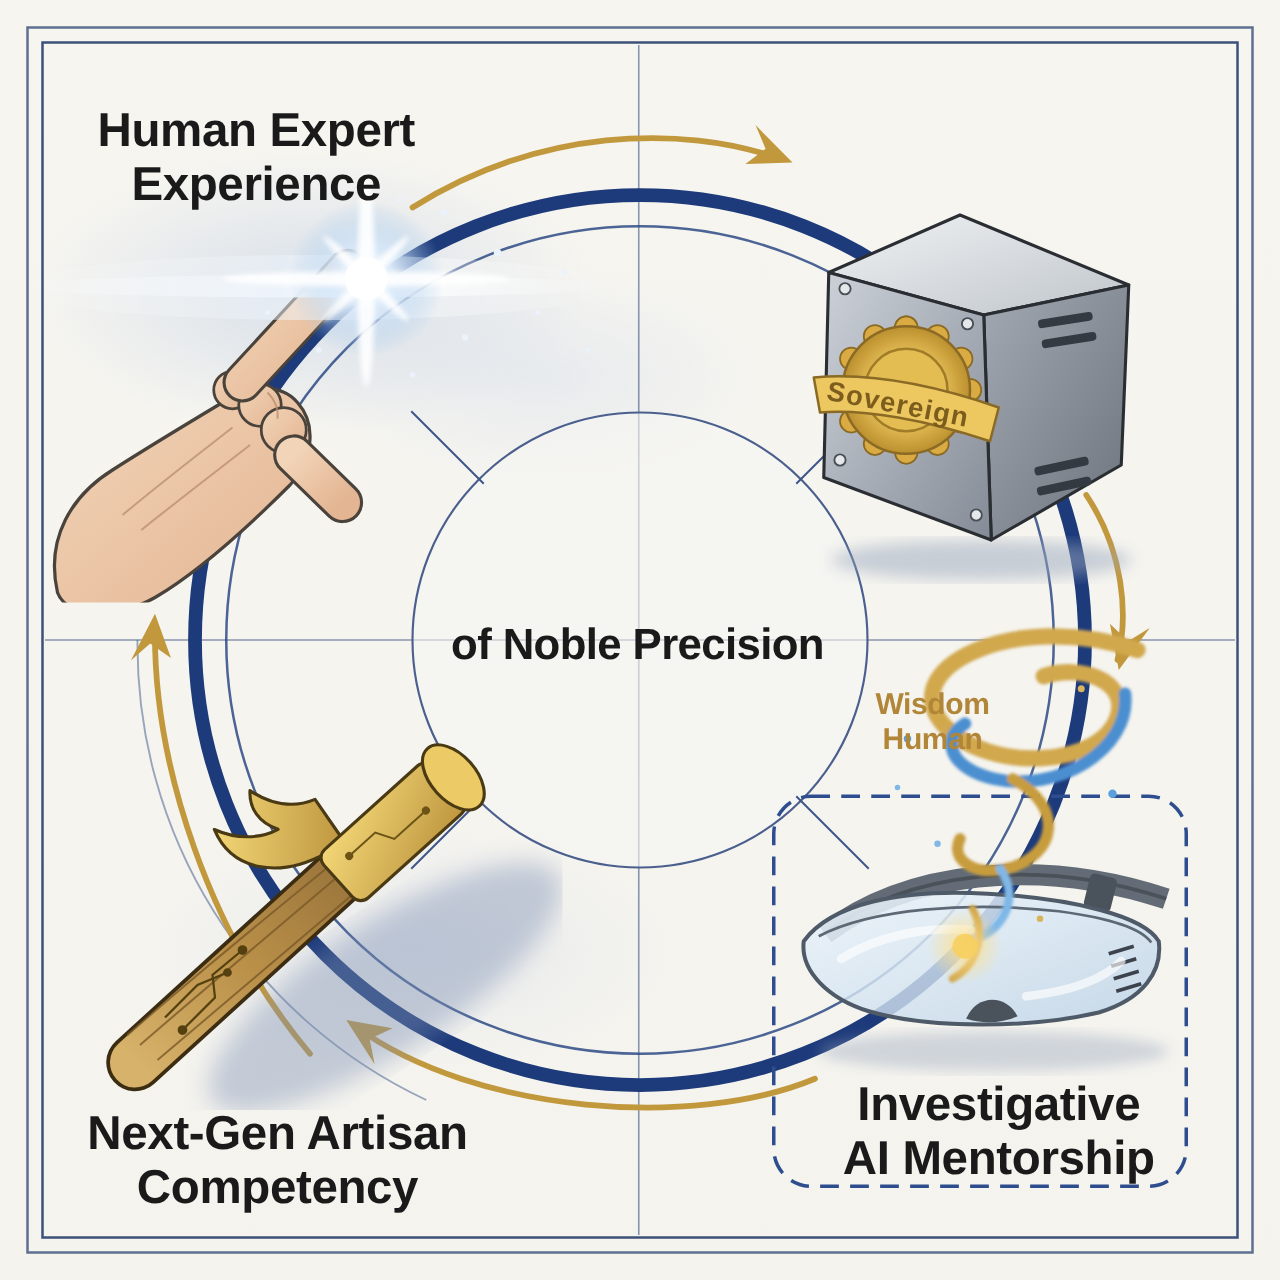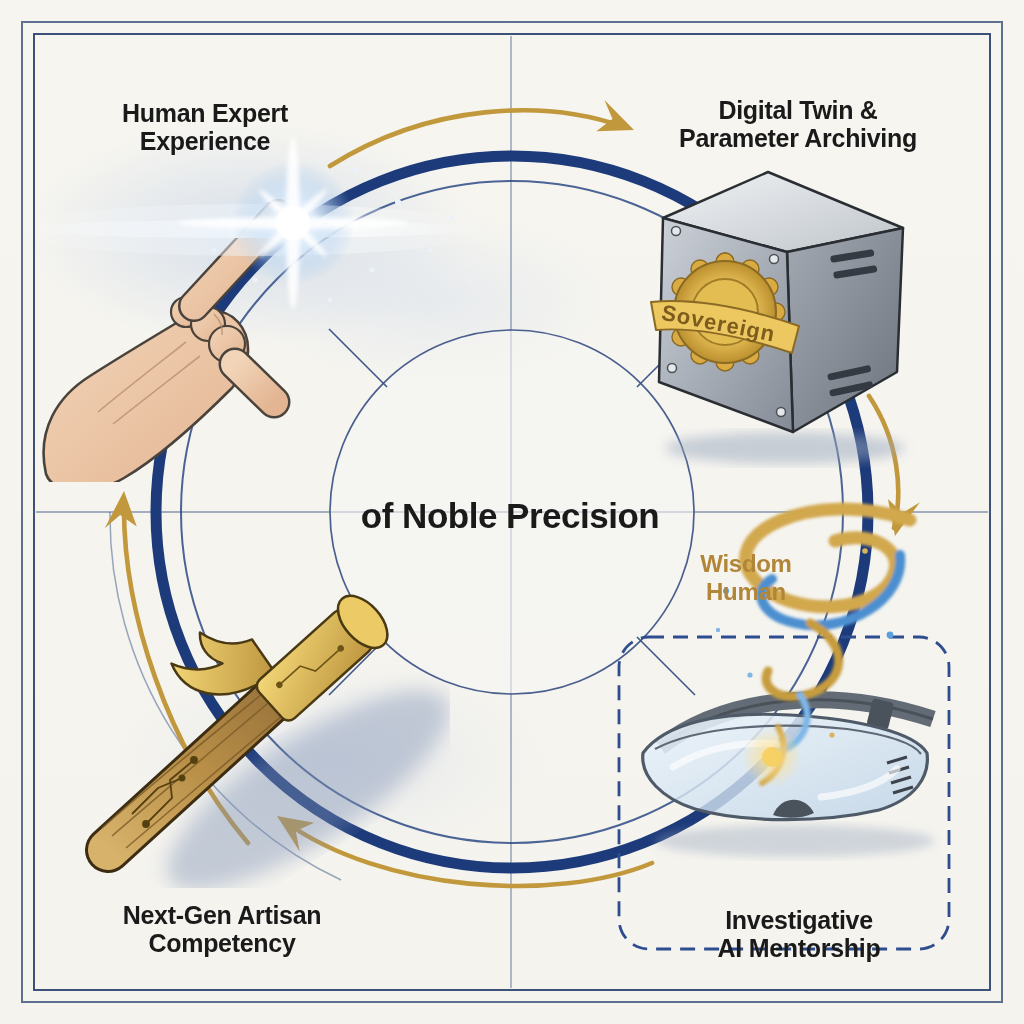--- a/index.html
+++ b/index.html
@@ -9,21 +9,21 @@
     background:
       radial-gradient(ellipse 320px 160px at 250px 235px, rgba(205,216,232,.75), rgba(205,216,232,0) 70%),
       radial-gradient(ellipse 260px 120px at 430px 300px, rgba(216,224,236,.5), rgba(216,224,236,0) 70%),
       radial-gradient(ellipse 300px 140px at 330px 760px, rgba(206,214,230,.35), rgba(206,214,230,0) 70%),
       linear-gradient(#f6f5f0,#f4f3ee);}
   .abs{position:absolute;}
   .frame-outer{left:21px;top:21px;right:21px;bottom:21px;border:2px solid rgba(56,78,120,.8);}
   .frame-inner{left:33px;top:33px;right:33px;bottom:33px;border:2px solid rgba(40,62,106,.9);}
   .label{position:absolute;color:#1a1a1a;font-weight:700;text-align:center;
          line-height:1.13;letter-spacing:-0.3px;white-space:nowrap;transform:translate(-50%,-50%);}
-  .node-label{font-size:25px;}
+  .node-label{font-size:38px;}
   .center-label{font-size:35px;letter-spacing:-0.5px;}
   .wisdom-label{font-size:24px;color:#b28638;line-height:1.15;}
   svg{display:block;}
 </style>
 </head>
 <body>
 
 <div class="stage">
 
   <svg class="abs" style="left:0;top:0" width="1024" height="1024" viewBox="0 0 1024 1024">
@@ -314,35 +314,31 @@
   </svg>
 
   <div class="abs frame-outer"></div>
   <div class="abs frame-inner"></div>
 
   <div class="label node-label" style="left:205px;top:127px">
     <div>Human Expert</div>
     <div>Experience</div>
   </div>
 
-  <div class="label node-label" style="left:798px;top:124px">
-    <div>Digital Twin &amp;</div>
-    <div>Parameter Archiving</div>
-  </div>
 
   <div class="label center-label" style="left:510px;top:516px">
     <div>of Noble Precision</div>
   </div>
 
   <div class="label wisdom-label" style="left:746px;top:578px">
     <div>Wisdom</div>
     <div>Human</div>
   </div>
 
-  <div class="label node-label" style="left:799px;top:934px">
+  <div class="label node-label" style="left:799px;top:906px">
     <div>Investigative</div>
     <div>AI Mentorship</div>
   </div>
 
   <div class="label node-label" style="left:222px;top:929px">
     <div>Next-Gen Artisan</div>
     <div>Competency</div>
   </div>
 
 </div>

